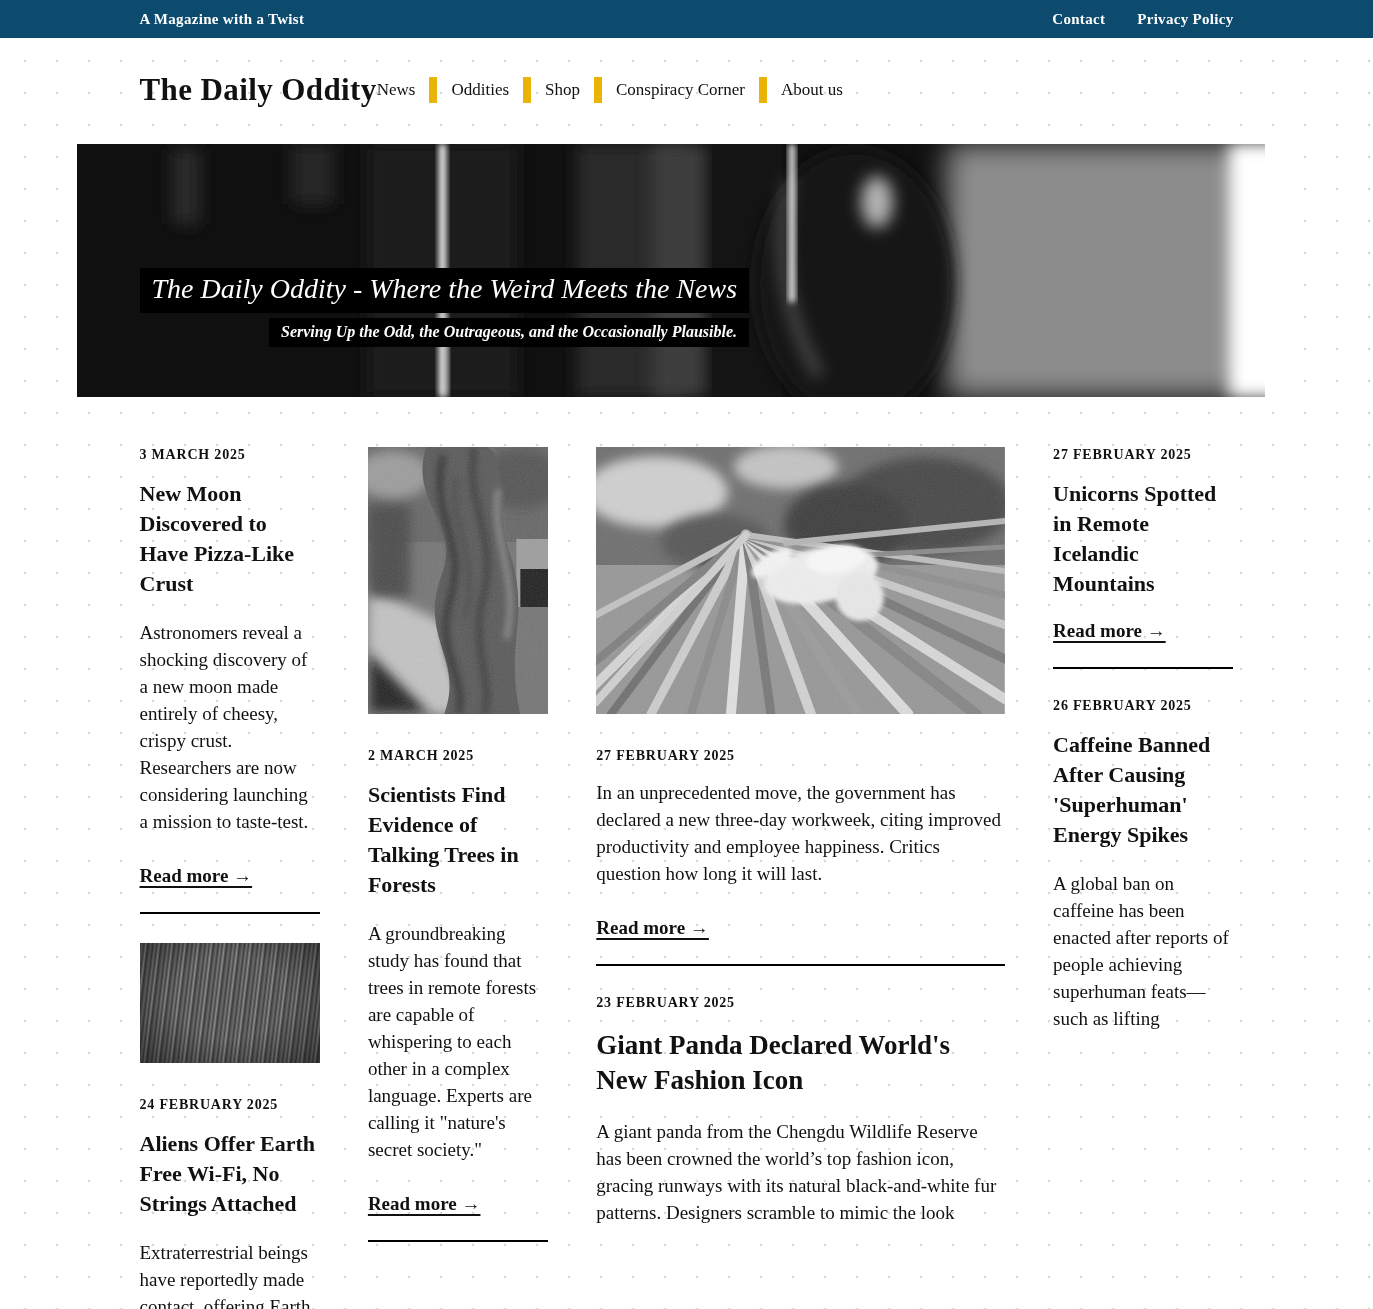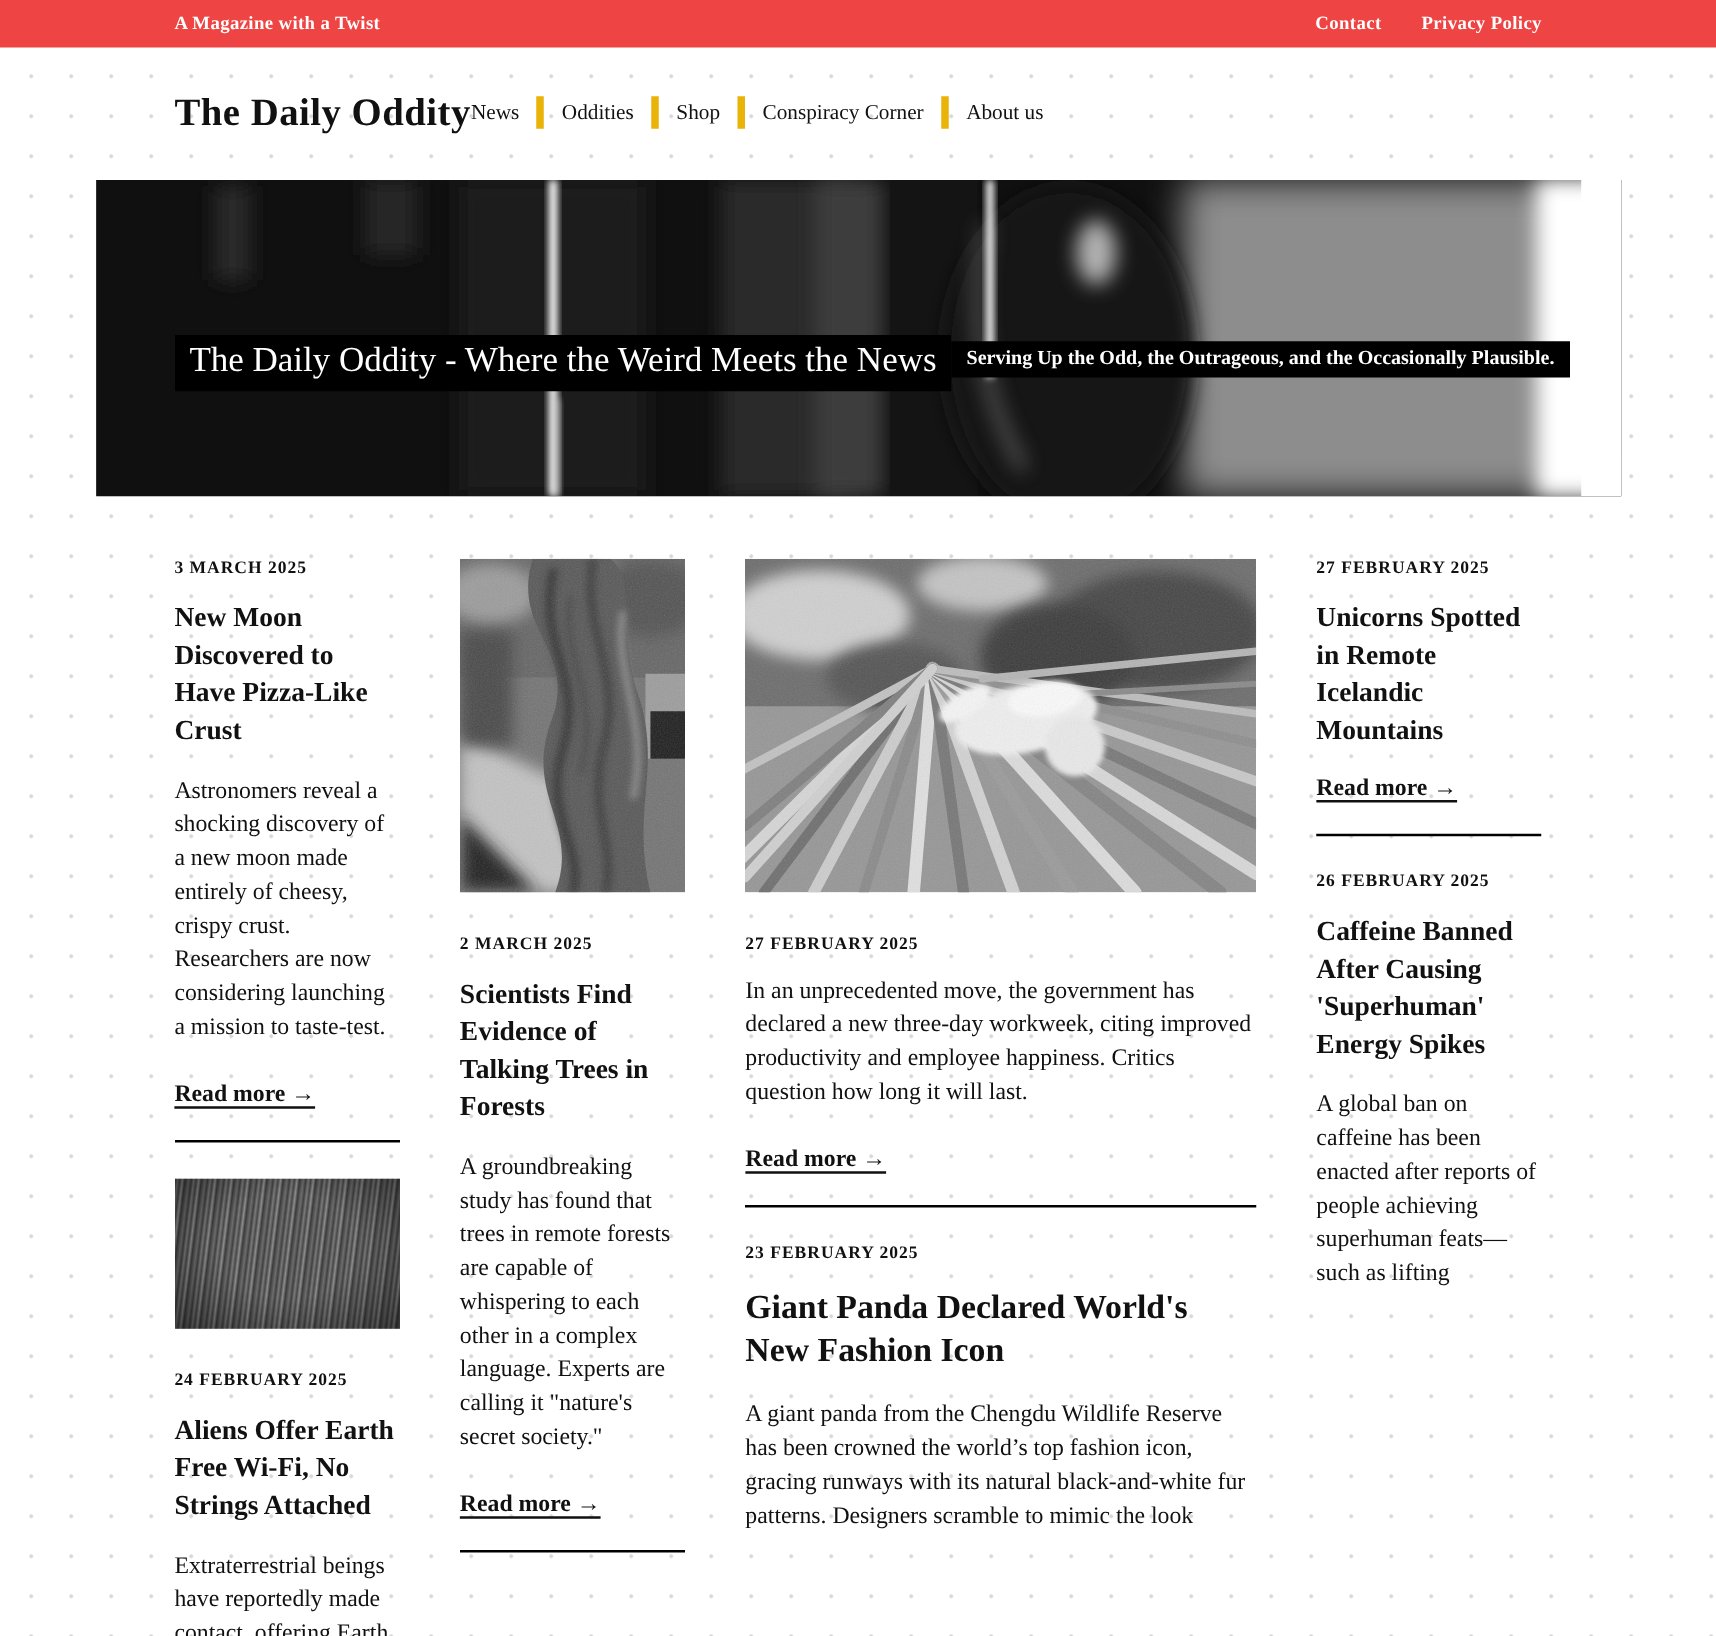--- a/index.html
+++ b/index.html
@@ -10,47 +10,47 @@
     font-family: "Liberation Serif", "DejaVu Serif", serif;
     color: #111;
     background-color: #ffffff;
     background-image: radial-gradient(circle, #d9d9d9 1.5px, rgba(0,0,0,0) 1.6px);
     background-size: 32px 32px;
     background-position: 9px 13px;
   }
   a { color: inherit; text-decoration: none; cursor: pointer; }
 
   
-  .topbar { background: #ef4444; color: #fff; height: 38px; display: flex; align-items: center; }
+  .topbar { background: #0c4a6e; color: #fff; height: 38px; display: flex; align-items: center; }
   .topbar-inner {
     width: 1220px; margin: 0 auto; padding: 0 63px;
     display: flex; justify-content: space-between; align-items: center;
     font-size: 15px; font-weight: 700; letter-spacing: 0.3px;
   }
   .topbar-links { display: flex; gap: 32px; }
 
   
   .container { width: 1220px; margin: 0 auto; }
 
   
   .site-header {
     display: flex; align-items: center;
     padding: 34px 63px 36px 63px;
   }
   .logo { font-size: 31px; font-weight: 700; letter-spacing: 0.4px; }
   .main-nav { display: flex; align-items: center; font-size: 17px; }
   .main-nav .nav-item { padding: 2px 14px; line-height: 1.35; }
-  .main-nav .nav-item + .nav-item { border-left: 6px solid #eab308; }
+  .main-nav .nav-item + .nav-item { border-left: 8px solid #eab308; }
   .main-nav .nav-item:first-child { padding-left: 0; }
   .main-nav .nav-item:last-child { padding-right: 0; }
 
   
   .hero { position: relative; height: 253px; overflow: hidden; background: #111; }
   .hero svg { position: absolute; inset: 0; display: block; }
-  .hero-text { position: absolute; left: 63px; top: 124px; display: flex; align-items: flex-start; }
+  .hero-text { position: absolute; left: 63px; top: 124px; display: flex; flex-direction: column; align-items: flex-end; font-style: italic; }
   .hero-title {
     margin: 0; font-size: 28px; font-weight: 400; color: #fff;
     background: #000; padding: 6px 12px 8px 12px; line-height: 1.1; white-space: nowrap;
   }
   .hero-subtitle {
     margin: 5px 0 0 0; font-size: 16px; font-weight: 700; color: #fff;
     background: #000; padding: 4px 12px 6px 12px; line-height: 1.2; white-space: nowrap;
   }
 
   

